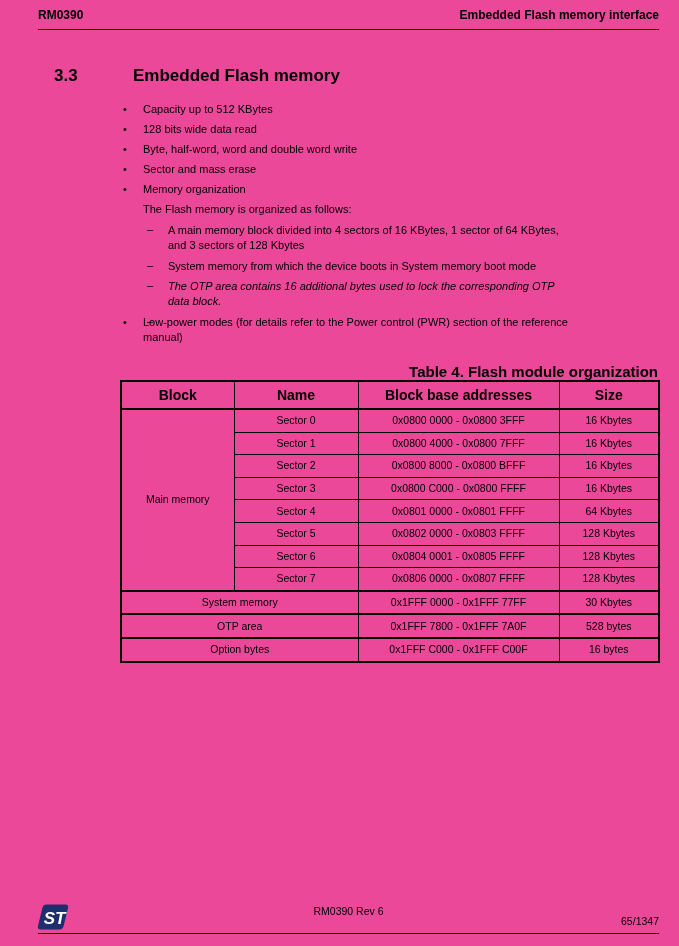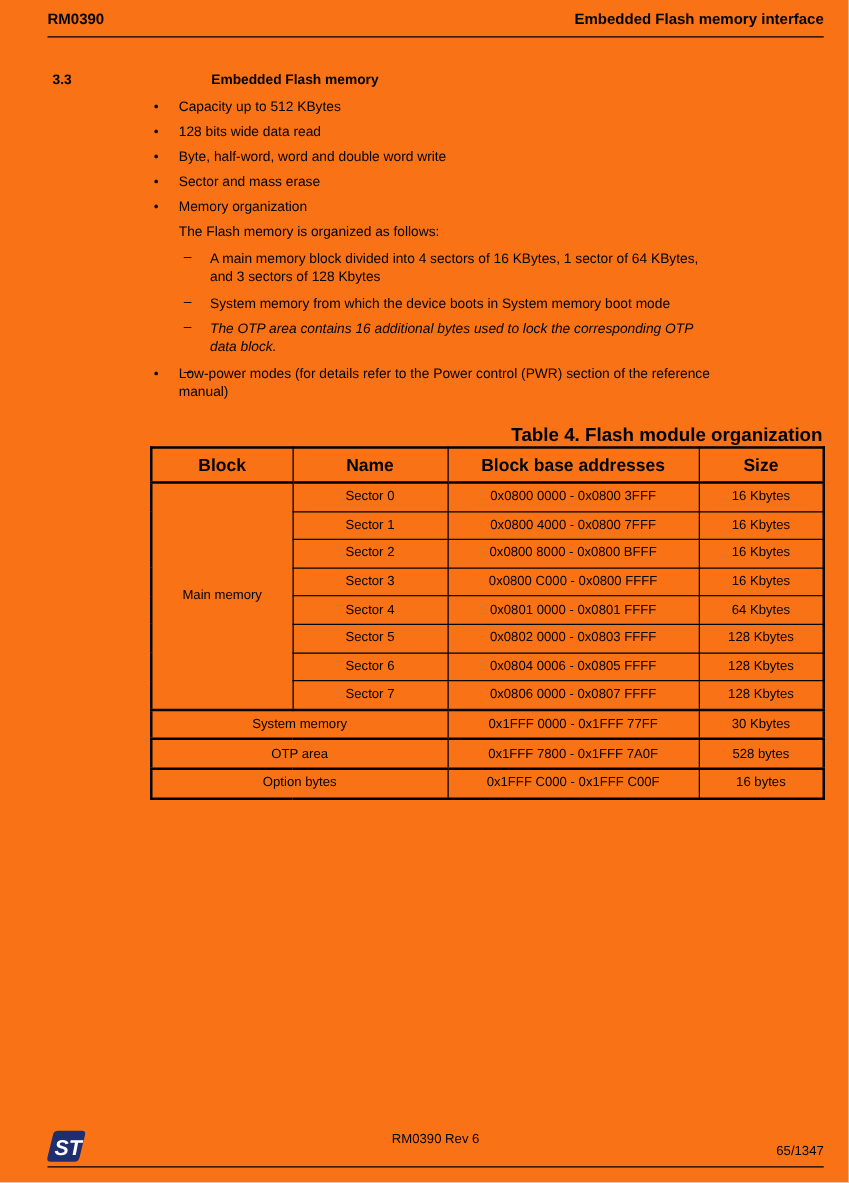--- a/index.html
+++ b/index.html
@@ -1,30 +1,30 @@
 <!DOCTYPE html>
 <html><head>
 <meta charset="utf-8">
 <style>
   html,body{margin:0;padding:0;background:#ffffff;}
   .page{
-    position:relative;width:679px;height:946px;background:#f97316;
+    position:relative;width:679px;height:946px;background:#ec4899;
     font-family:"Liberation Sans",sans-serif;color:#000;overflow:hidden;
   }
   
   .page-header{
     position:absolute;top:0;left:38px;width:621px;height:29px;
     border-bottom:1.4px solid #000;
     display:flex;justify-content:space-between;align-items:flex-start;
     font-weight:bold;font-size:12px;line-height:13px;
   }
   .page-header span{margin-top:9px;}
   
   .content{position:absolute;top:50px;left:38px;width:622px;font-size:11px;line-height:15px;}
-  .sec-heading{display:flex;margin:4px;font-weight:bold;font-size:11px;line-height:20px;gap:48px;}
+  .sec-heading{display:flex;margin:16px;font-weight:bold;font-size:17px;line-height:20px;}
   .sec-num{width:79px;flex:0 0 79px;}
   .para,.bullet,.dash-item,.sub-note,.dash-note{margin:0;}
   .intro{margin-top:11px;margin-left:79px;}
   .bullet{position:relative;padding-left:105px;margin-top:5px;}
   .bullet .marker{position:absolute;left:85px;top:0;}
   .sub-note{padding-left:105px;margin-top:5px;}
   .dash-item{position:relative;padding-left:130px;}
   .dash-item .marker{position:absolute;left:109px;top:-1px;}
   .dash-note{padding-left:130px;margin-top:5px;font-style:italic;}
   .mt5{margin-top:5px;}.mt6{margin-top:6px;}
@@ -158,21 +158,21 @@
           <td>0x0801 0000 - 0x0801 FFFF</td>
           <td>64 Kbytes</td>
         </tr>
         <tr>
           <td>Sector 5</td>
           <td>0x0802 0000 - 0x0803 FFFF</td>
           <td>128 Kbytes</td>
         </tr>
         <tr>
           <td>Sector 6</td>
-          <td>0x0804 0006 - 0x0805 FFFF</td>
+          <td>0x0804 0001 - 0x0805 FFFF</td>
           <td>128 Kbytes</td>
         </tr>
         <tr>
           <td>Sector 7</td>
           <td>0x0806 0000 - 0x0807 FFFF</td>
           <td>128 Kbytes</td>
         </tr>
         <tr class="grp">
           <td colspan="2">System memory</td>
           <td>0x1FFF 0000 - 0x1FFF 77FF</td>

